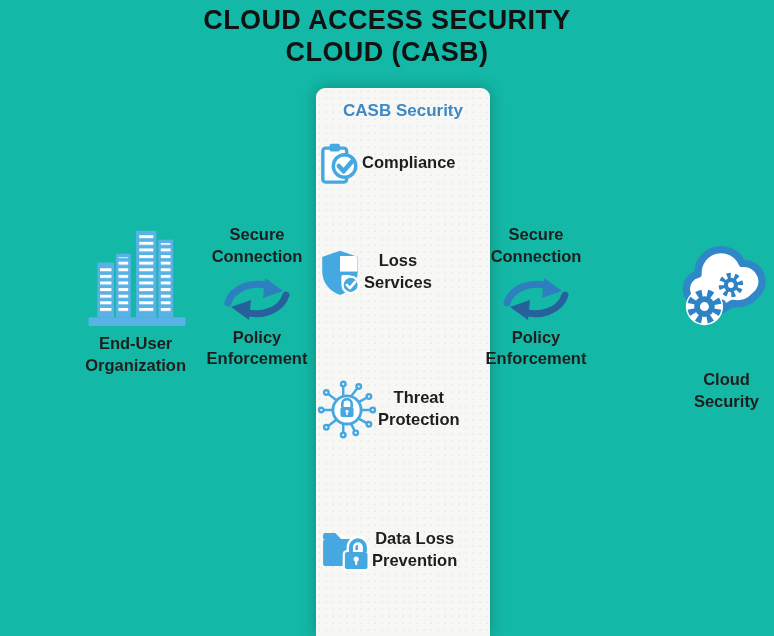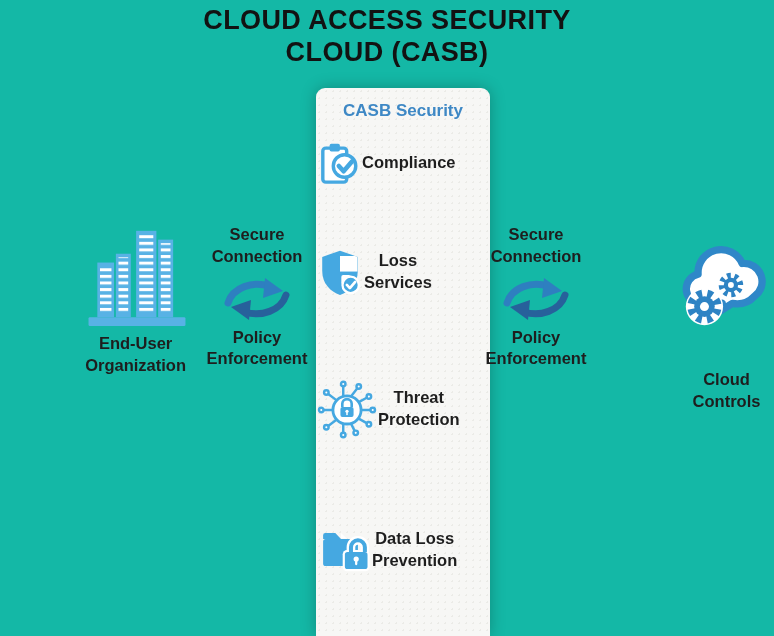--- a/index.html
+++ b/index.html
@@ -215,17 +215,17 @@
       <circle cx="67" cy="50" r="14" fill="#ffffff"></circle>
       <circle cx="40" cy="72" r="13" fill="none" stroke="#2E83C4" stroke-width="9" stroke-dasharray="5.1 5.1" transform="rotate(11 40 72)"></circle>
       <circle cx="40" cy="72" r="10.5" fill="#2E83C4"></circle>
       <circle cx="40" cy="72" r="4.6" fill="#ffffff"></circle>
       <circle cx="67" cy="50" r="9" fill="none" stroke="#2E83C4" stroke-width="7" stroke-dasharray="3.54 3.53" transform="rotate(20 67 50)"></circle>
       <circle cx="67" cy="50" r="7.3" fill="#2E83C4"></circle>
       <circle cx="67" cy="50" r="3" fill="#ffffff"></circle>
     </svg>
     <div class="endpoint-label">
       <div>Cloud</div>
-      <div>Controls</div>
+      <div>Security</div>
     </div>
   </div>
 
 </div>
 
 </body></html>

